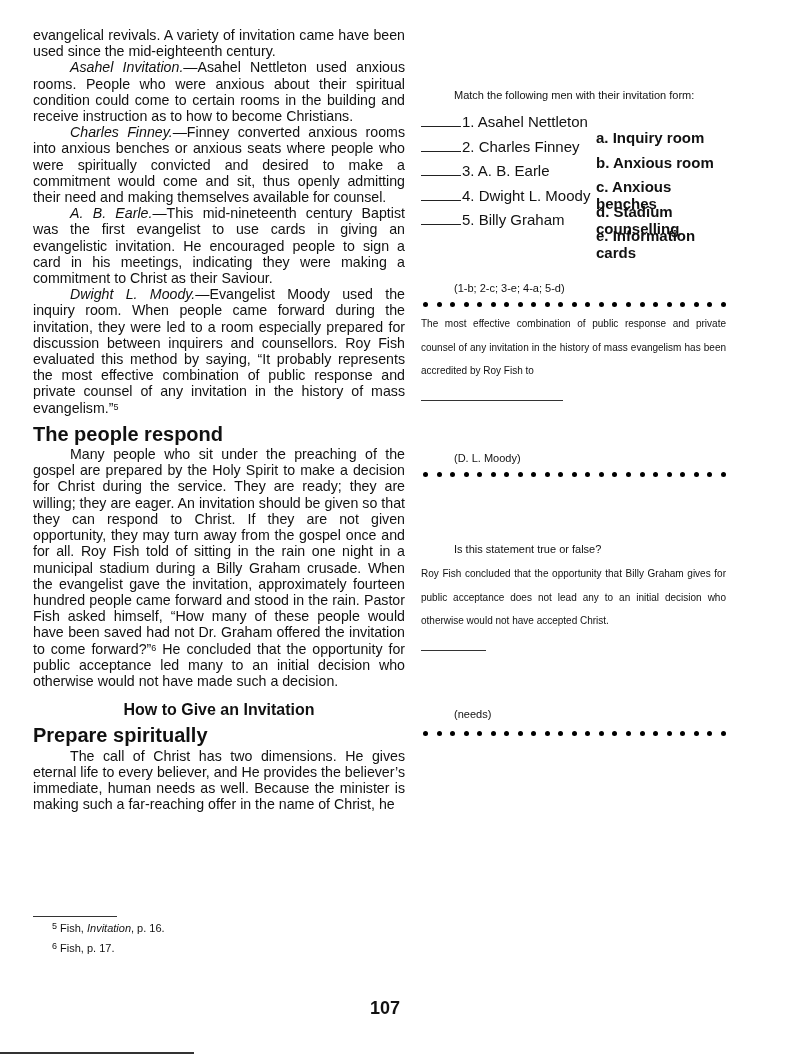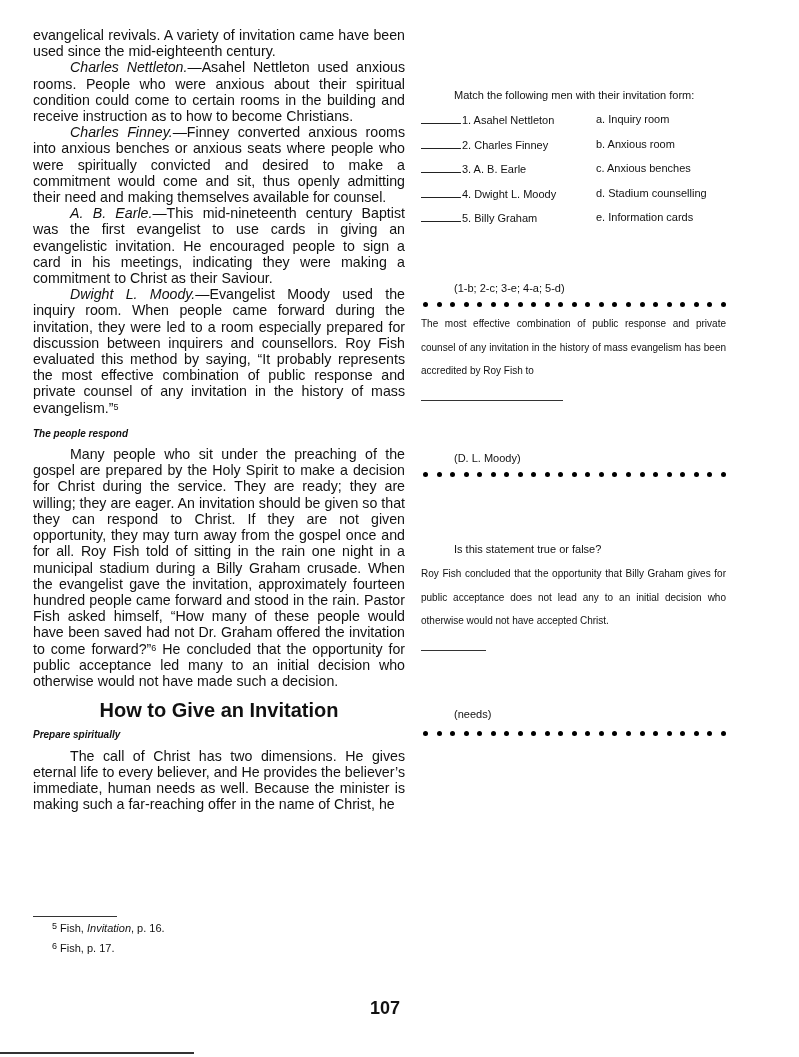--- a/index.html
+++ b/index.html
@@ -1,44 +1,44 @@
 <!DOCTYPE html>
 <html><head>
   <meta charset="utf-8">
   <style>
     html, body { margin:0; padding:0; background:#ffffff; }
     body { width:799px; height:1057px; position:relative; overflow:hidden; color:#111; font-family:"Liberation Sans", sans-serif; }
     .left { position:absolute; left:33px; top:27px; width:372px; font-size:14.2px; line-height:16.2px; text-align:justify; }
     .left p { margin:0; }
     .ind { text-indent:37px; }
     .left i { font-style:italic; }
-    .subhead { font-weight:bold; font-size:10px; margin:10px 0 4px 0 !important;font-style:italic; }
-    .center-head { font-weight:bold; font-size:20px; text-align:center; margin:13px 0 9px 0 !important; }
+    .subhead { font-weight:bold; font-size:20px; margin:10px 0 4px 0 !important; }
+    .center-head { font-weight:bold; font-size:16px; text-align:center; margin:13px 0 9px 0 !important; }
     sup { font-size:9px; vertical-align:top; position:relative; top:-1px; }
     .fn-rule { position:absolute; left:33px; top:916px; width:84px; border-top:1px solid #333; }
     .fn { position:absolute; left:52px; font-size:11px; }
     .pgnum { position:absolute; left:370px; top:998px; font-size:18px; font-weight:bold; }
     .bottom-rule { position:absolute; left:0; top:1052px; width:194px; height:2px; background:#333; }
 
     .right { position:absolute; left:421px; top:0; width:305px; font-size:11px; }
     .r { position:absolute; left:0; white-space:nowrap;margin-left:33px; }
-    .match-row { position:absolute; left:0; width:310px; height:14px; font-size:11px; }
+    .match-row { position:absolute; left:0; width:310px; height:14px; font-size:15px; }
     .blank { display:inline-block; width:40px; border-bottom:1px solid #222; height:10px; vertical-align:baseline; margin-right:1px; }
-    .match-right { position:absolute; left:175px; top:0; }
+    .match-right { position:absolute; left:175px; top:16px;font-weight:bold; }
     .dots { position:absolute; left:2px; width:303px; display:flex; justify-content:space-between; }
     .dots span { width:5px; height:5px; background:#000; border-radius:50%; display:block; }
     .qtext { position:absolute; left:0; width:305px; font-size:10px; line-height:23.5px; text-align:justify; }
     .line { position:absolute; left:0; border-top:1px solid #333; }
   </style>
 </head>
 <body>
 
 <div class="left">
   <p>evangelical revivals. A variety of invitation came have been used since the mid-eighteenth century.</p>
-  <p class="ind"><i>Charles Nettleton.</i><span>—Asahel Nettleton used anxious rooms. People who were anxious about their spiritual condition could come to certain rooms in the building and receive instruction as to how to become Christians.</span></p>
+  <p class="ind"><i>Asahel Invitation.</i><span>—Asahel Nettleton used anxious rooms. People who were anxious about their spiritual condition could come to certain rooms in the building and receive instruction as to how to become Christians.</span></p>
   <p class="ind"><i>Charles Finney.</i><span>—Finney converted anxious rooms into anxious benches or anxious seats where people who were spiritually convicted and desired to make a commitment would come and sit, thus openly admitting their need and making themselves available for counsel.</span></p>
   <p class="ind"><i>A. B. Earle.</i><span>—This mid-nineteenth century Baptist was the first evangelist to use cards in giving an evangelistic invitation. He encouraged people to sign a card in his meetings, indicating they were making a commitment to Christ as their Saviour.</span></p>
   <p class="ind"><i>Dwight L. Moody.</i><span>—Evangelist Moody used the inquiry room. When people came forward during the invitation, they were led to a room especially prepared for discussion between inquirers and counsellors. Roy Fish evaluated this method by saying, “It probably represents the most effective combination of public response and private counsel of any invitation in the history of mass evangelism.”</span><sup>5</sup></p>
   <p class="subhead">The people respond</p>
   <p class="ind"><span>Many people who sit under the preaching of the gospel are prepared by the Holy Spirit to make a decision for Christ during the service. They are ready; they are willing; they are eager. An invitation should be given so that they can respond to Christ. If they are not given opportunity, they may turn away from the gospel once and for all. Roy Fish told of sitting in the rain one night in a municipal stadium during a Billy Graham crusade. When the evangelist gave the invitation, approximately fourteen hundred people came forward and stood in the rain. Pastor Fish asked himself, “How many of these people would have been saved had not Dr. Graham offered the invitation to come forward?”</span><sup>6</sup><span> He concluded that the opportunity for public acceptance led many to an initial decision who otherwise would not have made such a decision.</span></p>
   <p class="center-head">How to Give an Invitation</p>
   <p class="subhead" style="margin-top:0 !important">Prepare spiritually</p>
   <p class="ind">The call of Christ has two dimensions. He gives eternal life to every believer, and He provides the believer’s immediate, human needs as well. Because the minister is making such a far-reaching offer in the name of Christ, he</p>
 </div>
 

